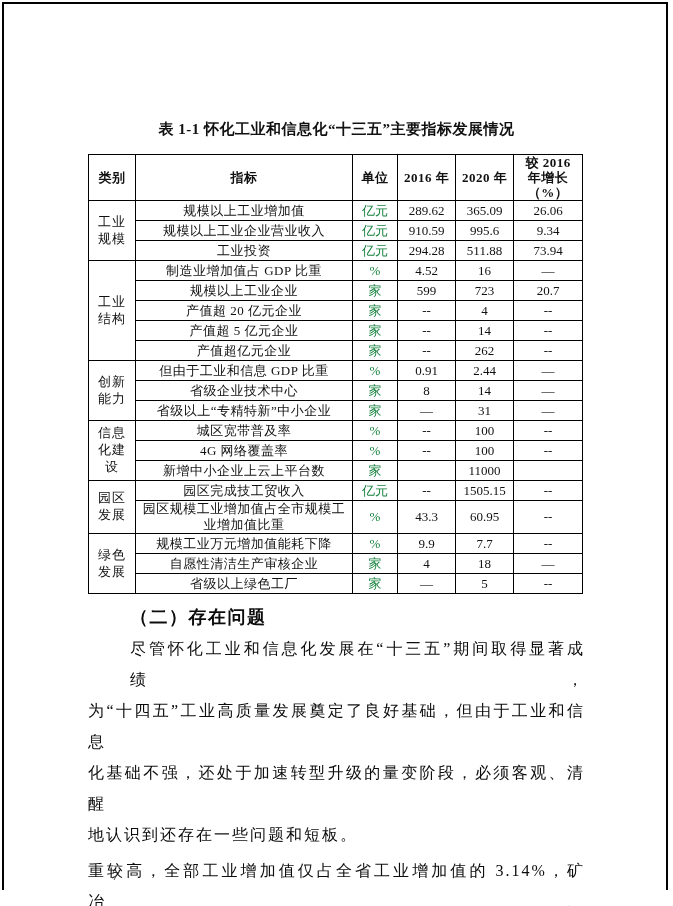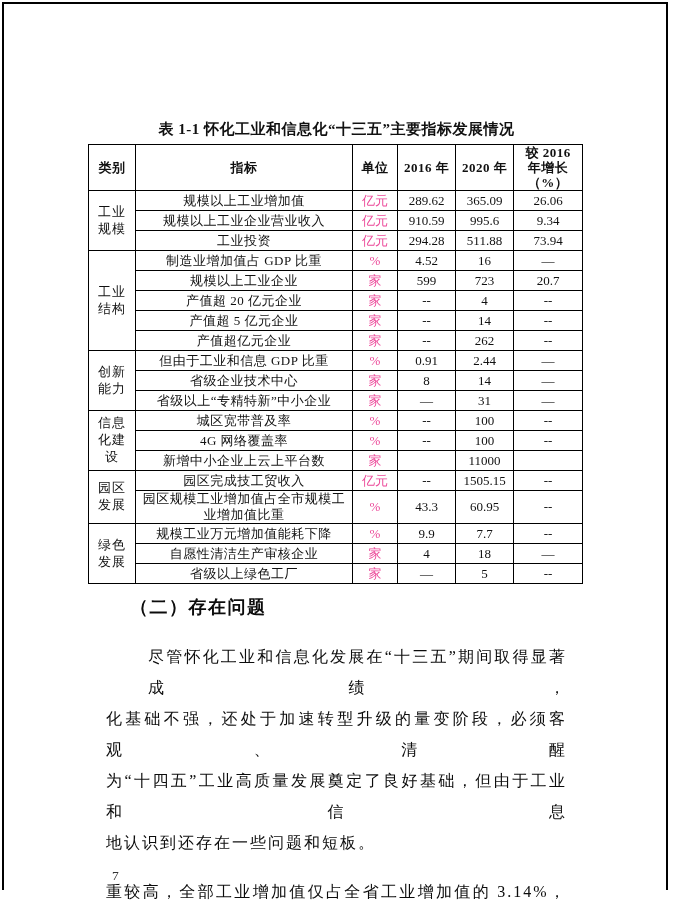--- a/index.html
+++ b/index.html
@@ -23,21 +23,21 @@
     position: absolute;
     left: 88px; top: 118px;
     width: 497px;
   }
   .doc-title {
     text-align: center;
     font-weight: bold;
     font-size: 15px;
     letter-spacing: 0.5px;
     line-height: 22px;
-    margin-bottom: 4px;
+    margin-bottom: 14px;
     white-space: nowrap;
   }
   table.indicators {
     border-collapse: collapse;
     table-layout: fixed;
     width: 494px;
     font-size: 13px;
   }
   table.indicators th, table.indicators td {
     border: 1px solid #000;
@@ -59,30 +59,30 @@
     padding: 0 8px;
     line-height: 17px;
     font-family: Liberation Mono, monospace;
   }
   td.indicator {
     text-align: left;
     letter-spacing: 0.5px;
     padding-left: 4px;
     margin-top: 24px;
   }
-  td.unit { color: #ec4899; }
+  td.unit { color: #15803d; }
   .section { margin-top: 8px; font-size: 16px; color: #0c0c0c; }
   .sec-heading {
     font-weight: bold;
     font-size: 18px;
     line-height: 31px;
     padding-left: 42px;
     letter-spacing: 1.5px;
   }
-  .para { margin: 18px; }
+  .para { margin: 0; }
   .para2 { margin-top: 5px; }
   .line {
     line-height: 31px;
     letter-spacing: 2px;
     text-align: justify;
     text-align-last: justify;
   }
   .line.indent { padding-left: 42px; }
   .line.last { text-align-last: left; }
   .lead-bold { font-weight: bold; letter-spacing: 1px; }
@@ -261,22 +261,22 @@
           <td class="y2020">5</td>
           <td class="growth">--</td>
         </tr>
       </tbody>
   </table>
 
   <div class="section">
     <div class="sec-heading">（二）存在问题</div>
     <div class="para">
       <div class="line indent">尽管怀化工业和信息化发展在“十三五”期间取得显著成绩，</div>
+      <div class="line">为“十四五”工业高质量发展奠定了良好基础，但由于工业和信息</div>
       <div class="line">化基础不强，还处于加速转型升级的量变阶段，必须客观、清醒</div>
-      <div class="line">为“十四五”工业高质量发展奠定了良好基础，但由于工业和信息</div>
       <div class="line last">地认识到还存在一些问题和短板。</div>
     </div>
     <div class="para para2">
       <div class="line">重较高，全部工业增加值仅占全省工业增加值的 3.14%，矿冶、</div>
 
     </div>
   </div>
 
 </div>
 

